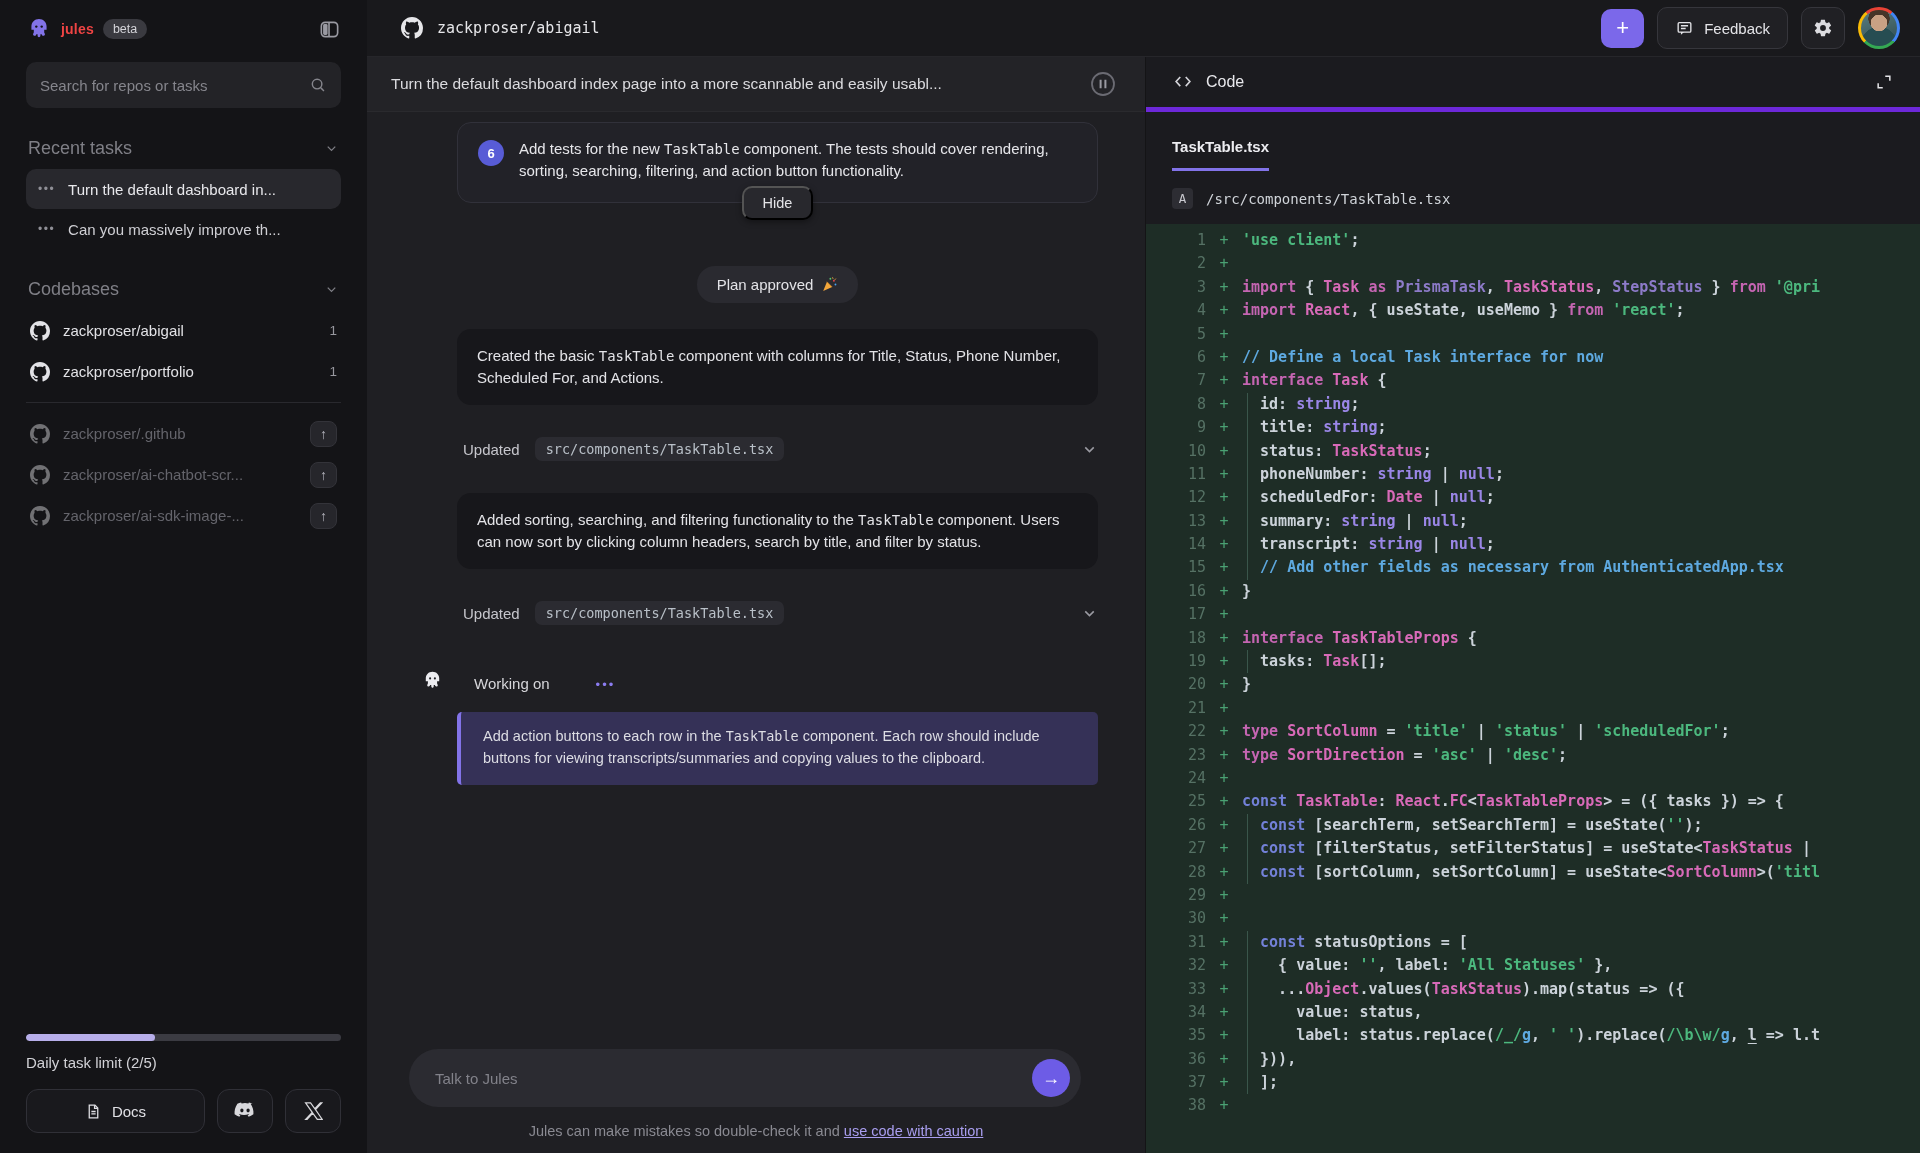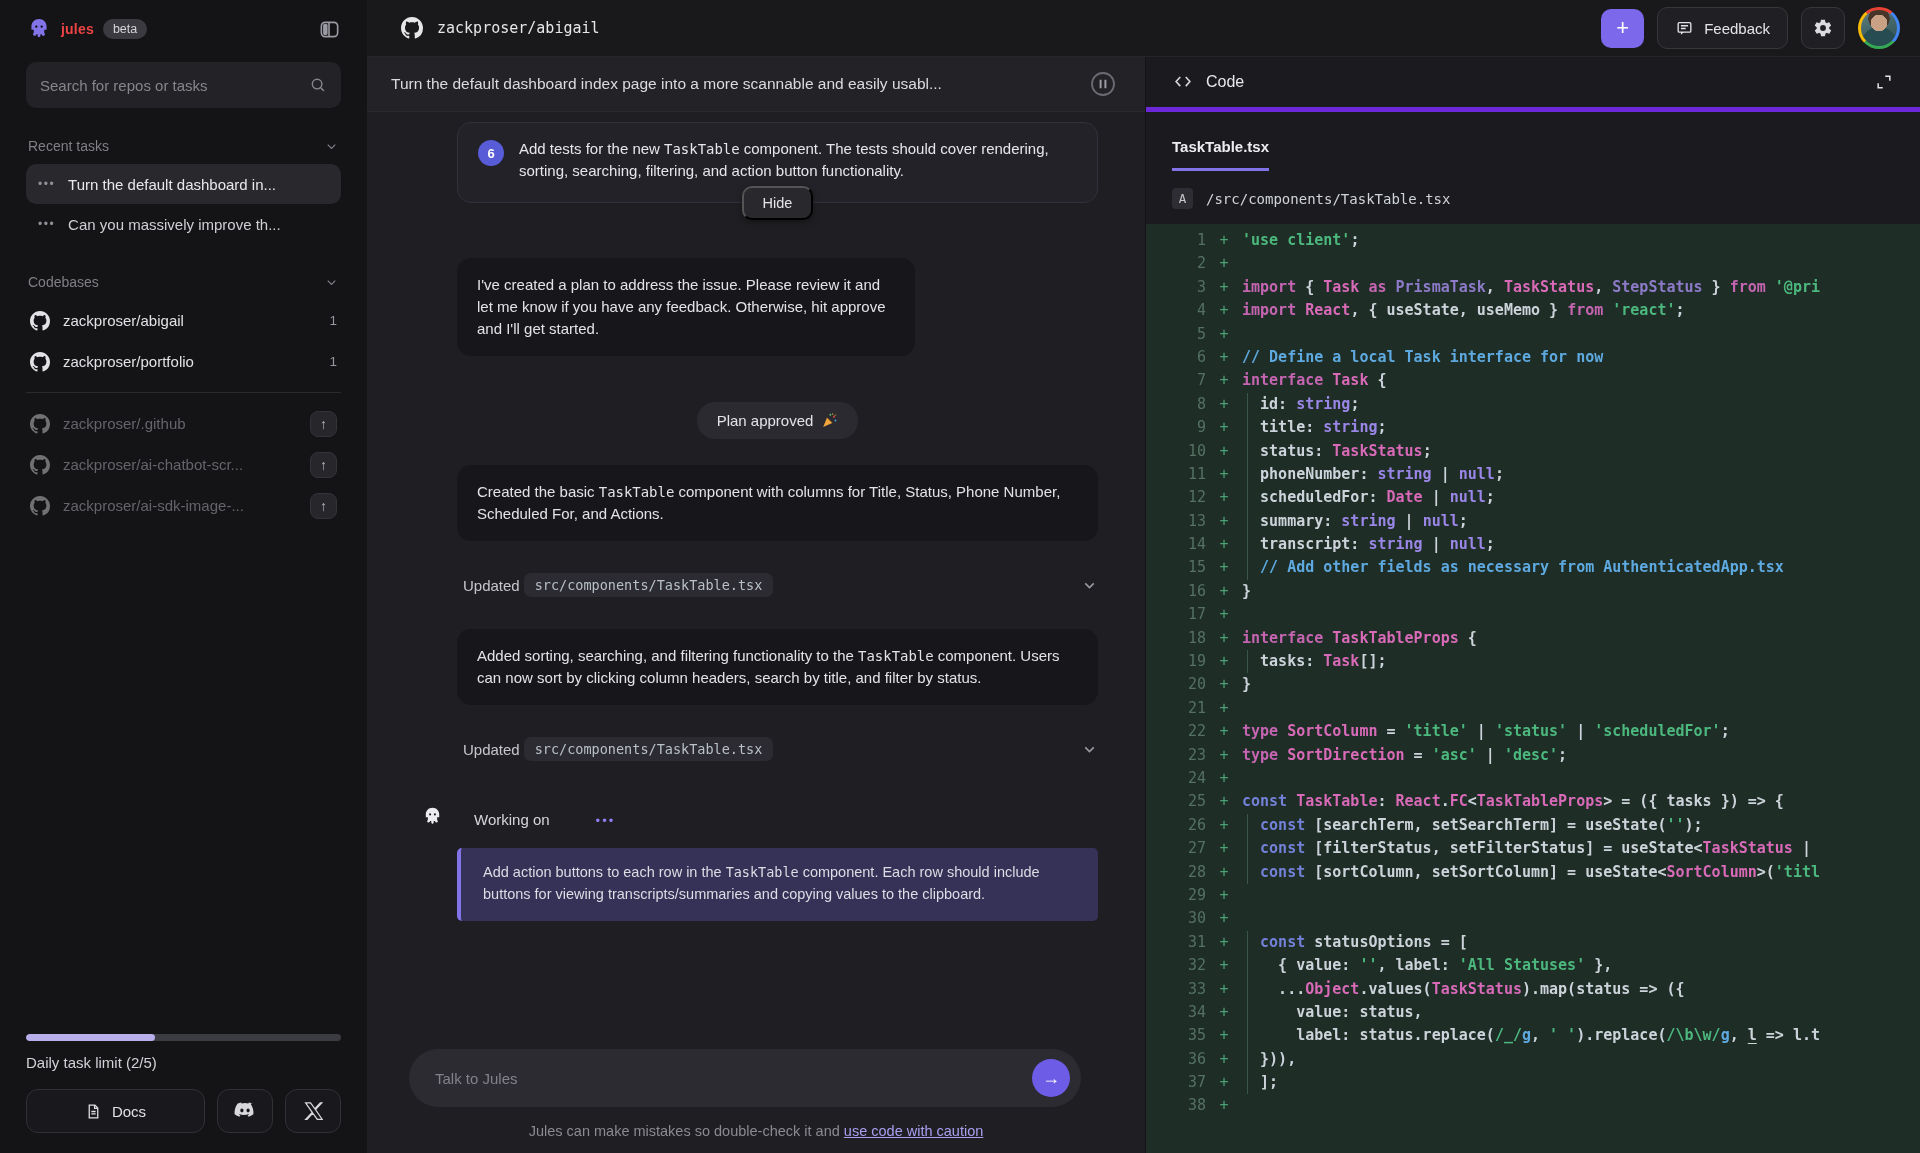--- a/index.html
+++ b/index.html
@@ -10,21 +10,21 @@
   
   .sidebar { width:367px; flex:none; background:#141417; display:flex; flex-direction:column; padding:0 26px; }
   .side-top { display:flex; align-items:center; padding-top:16px; }
   .brand { display:flex; align-items:center; gap:9px; }
   .brand-name { font-size:14px; font-weight:bold; color:#ef4444; letter-spacing:.2px; }
   .beta { background:#3a3a40; color:#d4d4d9; font-size:12.5px; padding:3px 10px; border-radius:999px; }
   .collapse-btn { margin-left:auto; background:none; border:none; cursor:pointer; display:flex; }
   .search-box { margin-top:20px; background:#232327; border-radius:10px; height:46px; display:flex; align-items:center; padding:0 14px; }
   .search-box input { flex:1; background:none; border:none; outline:none; color:#c9c9ce; font-size:15px; font-family:inherit; }
   .search-box input::placeholder { color:#85858c; }
-  .section-h { display:flex; align-items:center; color:#7f7f86; font-size:14px; margin:30px 2px 10px; }
+  .section-h { display:flex; align-items:center; color:#7f7f86; font-size:18px; margin:30px 2px 10px; }
   .section-h .chev { margin-left:auto; }
   .task-item { display:flex; align-items:center; gap:13px; height:40px; border-radius:10px; padding:0 12px; font-size:15px; color:#cfcfd4; cursor:pointer; }
   .task-item.active { background:#28282d; color:#e8e8ec; }
   .dots3 { color:#8f8f96; font-size:12px; letter-spacing:1.5px; }
   .task-item .lbl { white-space:nowrap; overflow:hidden; }
   .repo-row { display:flex; align-items:center; gap:13px; height:41px; padding:0 4px; font-size:15px; color:#e2e2e6; cursor:pointer; }
   .repo-row .count { margin-left:auto; color:#97979e; font-size:13.5px; }
   .repo-row.dim { color:#64646b;justify-content:flex-end; }
   .repo-row.dim svg { opacity:.45; }
   .up-btn { margin-left:auto; width:27px; height:26px; border-radius:8px; background:#26262b; border:1px solid #333339; color:#b6b6bf; font-size:14px; line-height:24px; text-align:center; cursor:pointer; }
@@ -64,21 +64,21 @@
   .chatscroll { flex:1; overflow:hidden; padding:10px 47px 0 90px; display:flex; flex-direction:column; }
   .step-card { border:1px solid #31313a; background:#222228; border-radius:14px; padding:15px 20px 20px; display:flex; gap:15px; }
   .step-num { width:26px; height:26px; flex:none; border-radius:50%; background:#585cd6; color:#fff; font-size:13px; font-weight:bold; display:flex; align-items:center; justify-content:center; margin-top:2px; }
   .step-text { font-size:15px; line-height:22px; color:#e6e6ea; }
   .hide-pill { align-self:center; margin-top:-17px; z-index:2; background:#28282d; border-radius:10px; padding:7px 19px; font-size:14.5px; color:#e4e4e8; cursor:pointer; box-shadow:0 2px 6px rgba(0,0,0,.4); }
   .bubble { background:#17171b; border-radius:14px; padding:16px 20px; font-size:15px; line-height:22px; color:#e3e3e7; }
   .b1 { margin-top:38px; max-width:458px; }
   .approve-pill { align-self:center; margin-top:46px; background:#2a2a30; border-radius:18px; height:37px; display:flex; align-items:center; gap:8px; padding:0 20px; font-size:15px; color:#e3e3e7; }
   .b2 { margin-top:26px; }
   .b3 { margin-top:32px; }
-  .updated-row { margin-top:32px; display:flex; align-items:center; gap:4px; padding-left:6px; }
+  .updated-row { margin-top:32px; display:flex; align-items:center; gap:15px; padding-left:6px; }
   .updated-row .u { font-size:15px; color:#c6c6cc; }
   .chip { background:#2b2b31; border-radius:7px; padding:4px 11px; font-family:"DejaVu Sans Mono", monospace; font-size:13.5px; color:#b9c0c8; }
   .updated-row .chev { margin-left:auto; cursor:pointer; display:flex; }
   .working { display:flex; align-items:flex-end; margin:44px 0 0 -36px; }
   .working .w-lbl { font-size:15px; color:#d6d6da; margin-left:30px; }
   .w-dots { color:#8b7cf0; font-size:13px; letter-spacing:2px; margin-left:46px; }
   .cur-step { margin-top:20px; border-left:4px solid #8273e8; background:#353157; border-radius:5px; padding:14px 22px 16px; font-size:14.5px; line-height:21.5px; color:#dddde4; }
   .mono { font-family:"DejaVu Sans Mono", monospace; font-size:.93em; }
   .inputwrap { margin:14px 64px 0 42px; position:relative; flex:none; }
   .inputwrap input { width:100%; height:58px; border-radius:29px; background:#2b2b31; border:none; outline:none; padding:0 70px 0 26px; color:#d5d5da; font-size:15px; font-family:inherit; }
@@ -304,21 +304,20 @@
           </button>
         </div>
 
         <div class="chatscroll">
           <div class="step-card">
             <div class="step-num">6</div>
             <div class="step-text"><span>Add tests for the new </span><span class="mono">TaskTable</span><span> component. The tests should cover rendering, sorting, searching, filtering, and action button functionality.</span></div>
           </div>
           <button class="hide-pill">Hide</button>
 
-          <div class="bubble b1">I've created a plan to address the issue. Please review it and let me know if you have any feedback. Otherwise, hit approve and I'll get started.</div>
 
           <div class="approve-pill">
             <span>Plan approved</span>
             <span>
               <svg width="17" height="17" viewBox="0 0 20 20">
                   <path d="M2.6 17.6 7 6.8l6.2 6.2z" fill="#f3a63b"></path>
                   <path d="M7 6.8l6.2 6.2" stroke="#c97f1f" stroke-width="1"></path>
                   <circle cx="11" cy="3.2" r="1.1" fill="#58c472"></circle>
                   <circle cx="15.2" cy="5.6" r="1.1" fill="#e5484d"></circle>
                   <circle cx="17" cy="10" r="1.1" fill="#4aa3f0"></circle>

